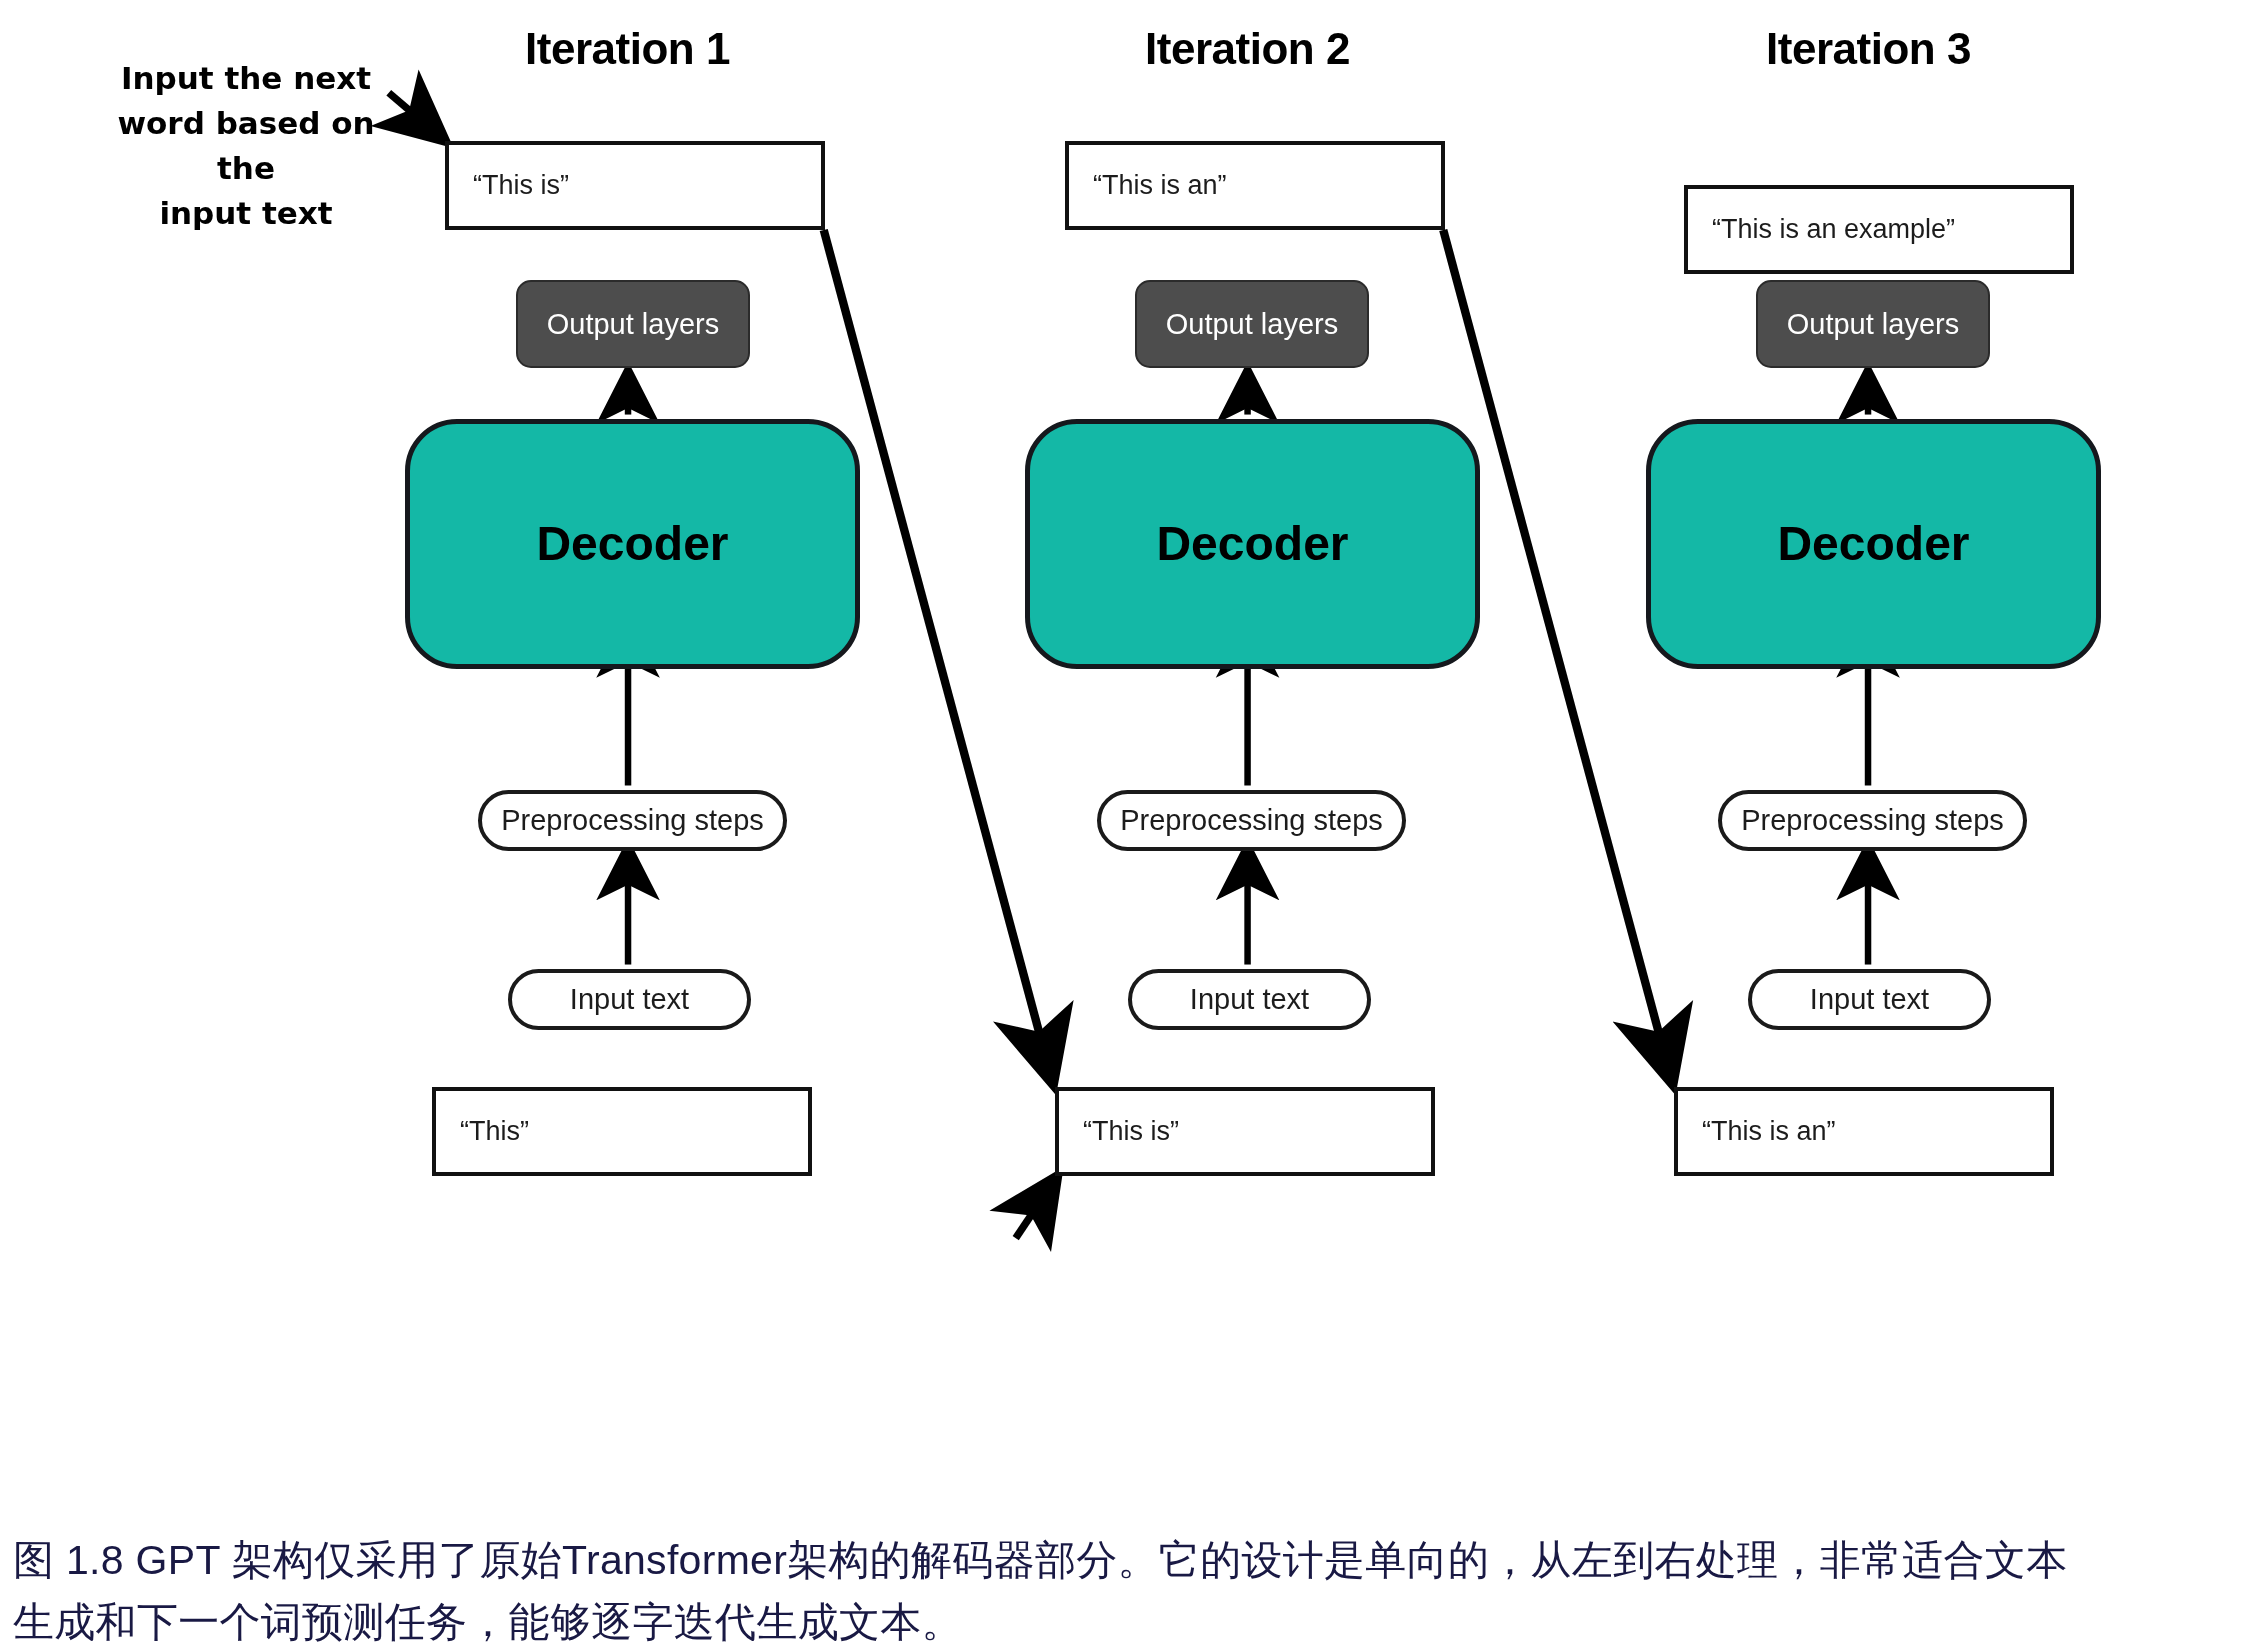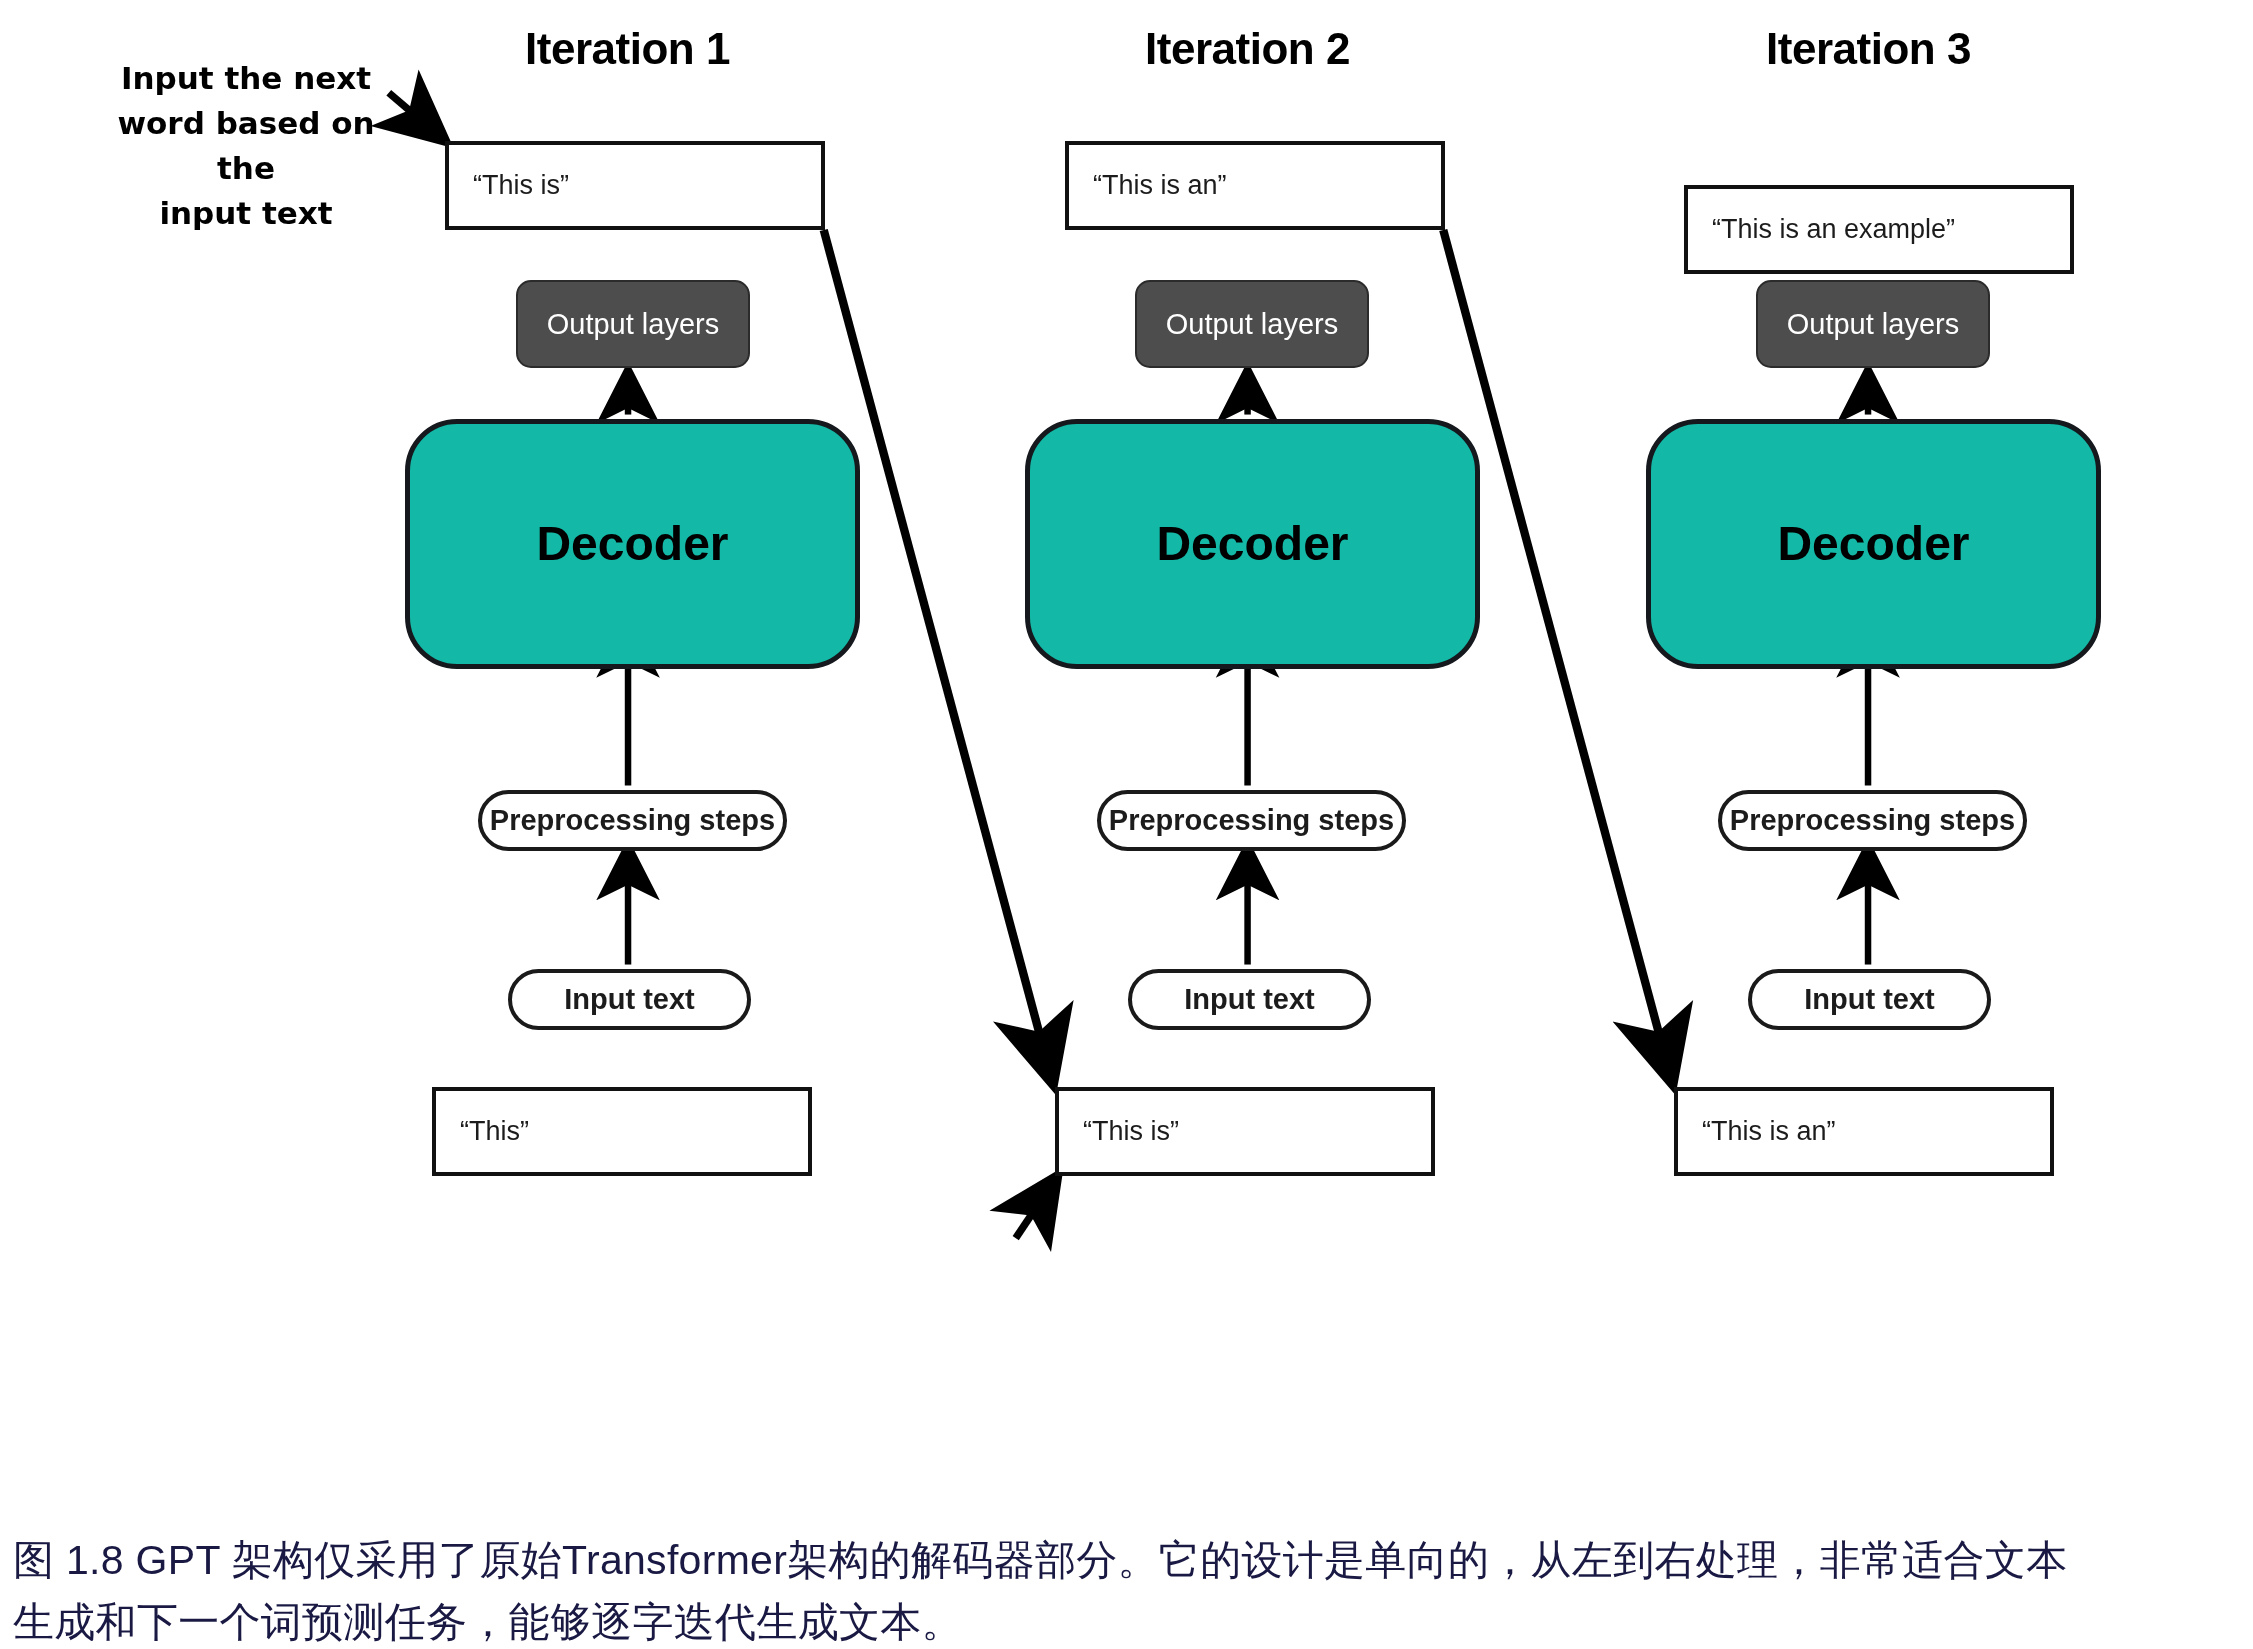--- a/index.html
+++ b/index.html
@@ -96,21 +96,20 @@
     display: flex;
     align-items: center;
     justify-content: center;
   }
   .pill span {
     font-family: "Liberation Sans", sans-serif;
     font-size: 29px;
     color: #1c1c1c;
     white-space: nowrap;
     line-height: 1;
-    font-weight: bold;
   }
 
   
   .annotation {
     font-family: "DejaVu Sans", sans-serif;
     font-weight: bold;
     font-size: 31px;
     color: #000000;
     text-align: center;
     line-height: 1.45;

